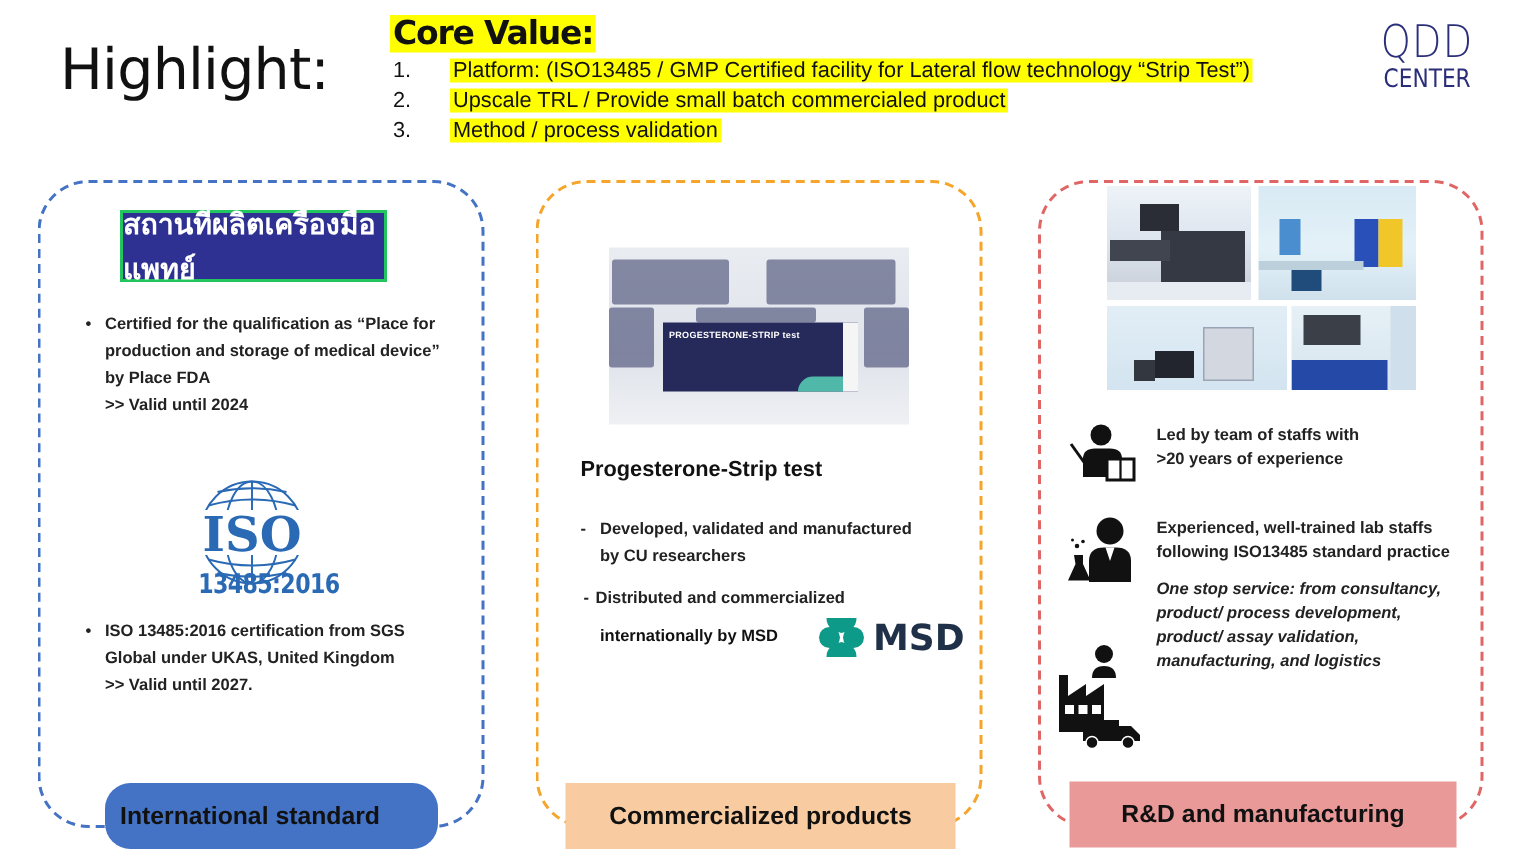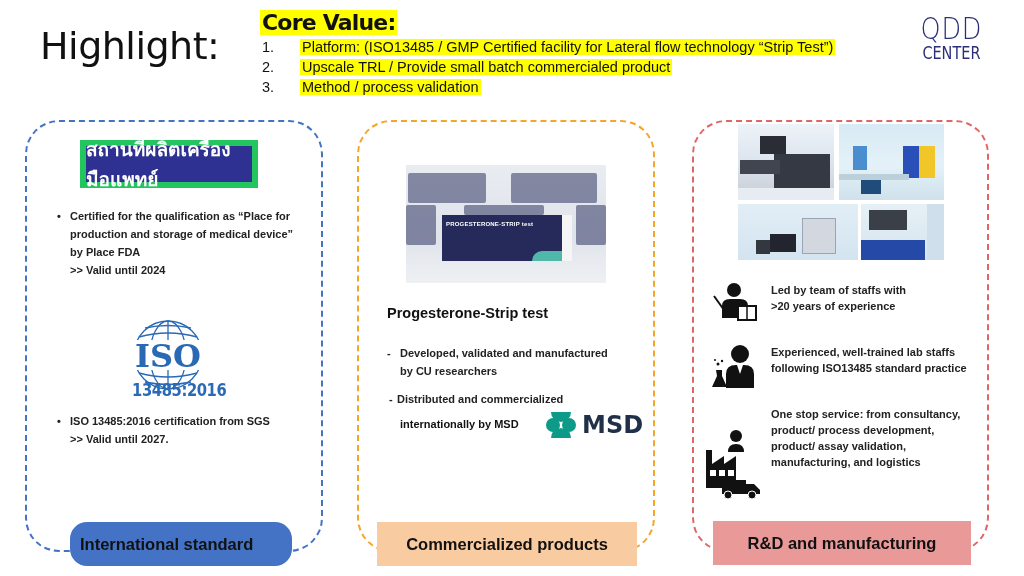--- a/index.html
+++ b/index.html
@@ -22,21 +22,21 @@
   .panel { position: absolute; top: 120px; height: 432px; border: 2px dashed; border-radius: 34px; }
   .p1 { left: 25px; width: 298px; border-color: #4472c4; }
   .p2 { left: 357px; width: 298px; border-color: #f4a52a; }
   .p3 { left: 692px; width: 297px; border-color: #e06666; }
 
   .footer { position: absolute; height: 44px; display: flex; align-items: center; justify-content: center; font-weight: bold; font-size: 16.5px; color: #111; }
   .f1 { left: 70px; top: 522px; width: 222px; background: #4472c4; justify-content: flex-start; padding-left: 10px; border-radius: 17px; }
   .f2 { left: 377px; top: 522px; width: 260px; background: #f8cba0; }
   .f3 { left: 713px; top: 521px; width: 258px; background: #ea9999; }
 
-  .thai-badge { position: absolute; left: 80px; top: 140px; width: 178px; height: 48px; background: #2e3192; color: #fff; display: flex; align-items: center; justify-content: center; font-weight: bold; font-size: 19px; border: 6px solid #22c55e; }
+  .thai-badge { position: absolute; left: 80px; top: 140px; width: 178px; height: 48px; background: #2e3192; color: #fff; display: flex; align-items: center; justify-content: center; font-weight: bold; font-size: 19px; border: 2px solid #22c55e; }
 
   .bullet { position: absolute; font-weight: bold; font-size: 11px; line-height: 18px; color: #222; }
   .bullet .dot { position: absolute; left: -13px; top: 0; }
   .b1 { left: 70px; top: 207px; width: 245px; }
   .b2 { left: 70px; top: 412px; width: 245px; }
 
   .iso { position: absolute; left: 123px; top: 315px; width: 90px; height: 85px; }
   .iso-year { position: absolute; left: 124px; top: 379px; width: 90px; text-align: center; color: #2a6ab5; font-weight: bold; font-size: 18px; letter-spacing: -0.5px; font-family: "DejaVu Sans", sans-serif; transform: scaleX(0.82); }
 
   .product-img { position: absolute; left: 406px; top: 165px; width: 200px; height: 118px; background: linear-gradient(180deg, #e9ecf1 0%, #dfe3ea 60%, #eef0f3 100%); overflow: hidden; }
@@ -57,21 +57,21 @@
   .lab-photos { position: absolute; left: 738px; top: 124px; width: 234px; height: 136px; }
   .lp { position: absolute; overflow: hidden; }
   .lp1 { left: 0; top: 0; width: 96px; height: 76px; background: linear-gradient(180deg, #eef3f8 0%, #dce4ee 50%, #c6ccd6 100%); }
   .lp2 { left: 101px; top: 0; width: 105px; height: 76px; background: linear-gradient(180deg, #d8eaf4 0%, #e4f1f8 55%, #cfe1ec 100%); }
   .lp3 { left: 0; top: 80px; width: 120px; height: 56px; background: linear-gradient(180deg, #e2eef6 0%, #d3e4f0 100%); }
   .lp4 { left: 123px; top: 80px; width: 83px; height: 56px; background: linear-gradient(180deg, #e6f0f6 0%, #d6e5ef 100%); }
 
   .rd-item { position: absolute; font-weight: bold; font-size: 11px; line-height: 16px; color: #222; }
   .r1 { left: 771px; top: 282px; }
   .r2 { left: 771px; top: 344px; }
-  .r3 { left: 771px; top: 406px; }
+  .r3 { left: 771px; top: 385px; font-style: italic; }
 
   .ico { position: absolute; }
 </style>
 </head>
 <body>
 
 <div class="title">Highlight:</div>
 
 <div class="core">
   <div class="core-title">Core Value:</div>
@@ -121,20 +121,21 @@
     <path d="M22 67 Q45 72 68 67"></path>
   </g>
   <rect x="6" y="25" width="78" height="30" fill="#ffffff"></rect>
   <text x="45" y="52" text-anchor="middle" font-family="DejaVu Serif, serif" font-weight="bold" font-size="32" fill="#2a6ab5">ISO</text>
 </svg>
 <div class="iso-year">13485:2016</div>
 
 <div class="bullet b2">
   <span class="dot">•</span>
   <div>ISO 13485:2016 certification from SGS</div>
+  <div>Global under UKAS, United Kingdom</div>
   <div>&gt;&gt; Valid until 2027.</div>
 </div>
 
 <div class="product-img">
   <div class="box-bg" style="left:2px;top:8px;width:78px;height:30px;"></div>
   <div class="box-bg" style="left:105px;top:8px;width:86px;height:30px;"></div>
   <div class="box-bg" style="left:0;top:40px;width:30px;height:40px;"></div>
   <div class="box-bg" style="left:170px;top:40px;width:30px;height:40px;"></div>
   <div class="box-bg" style="left:58px;top:40px;width:80px;height:10px;"></div>
   <div class="box-main">

